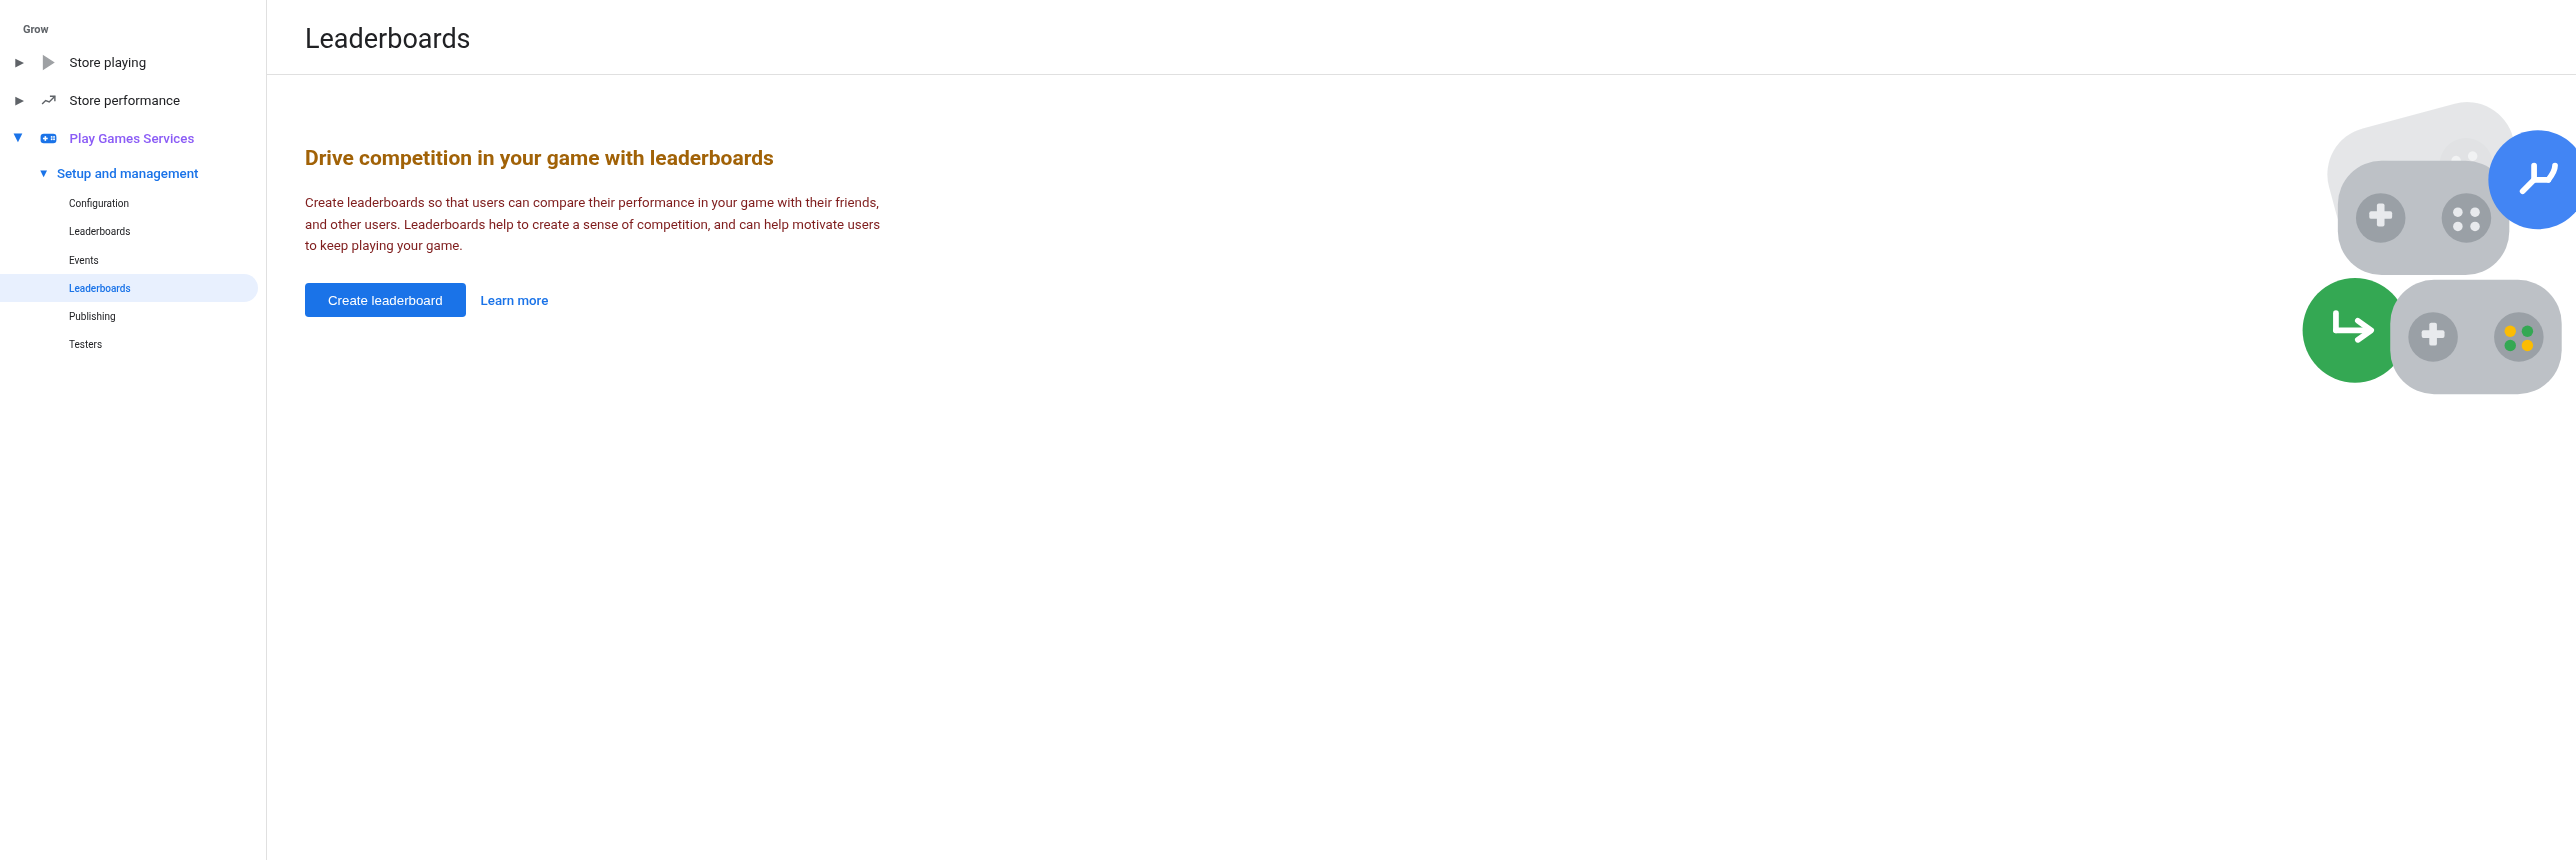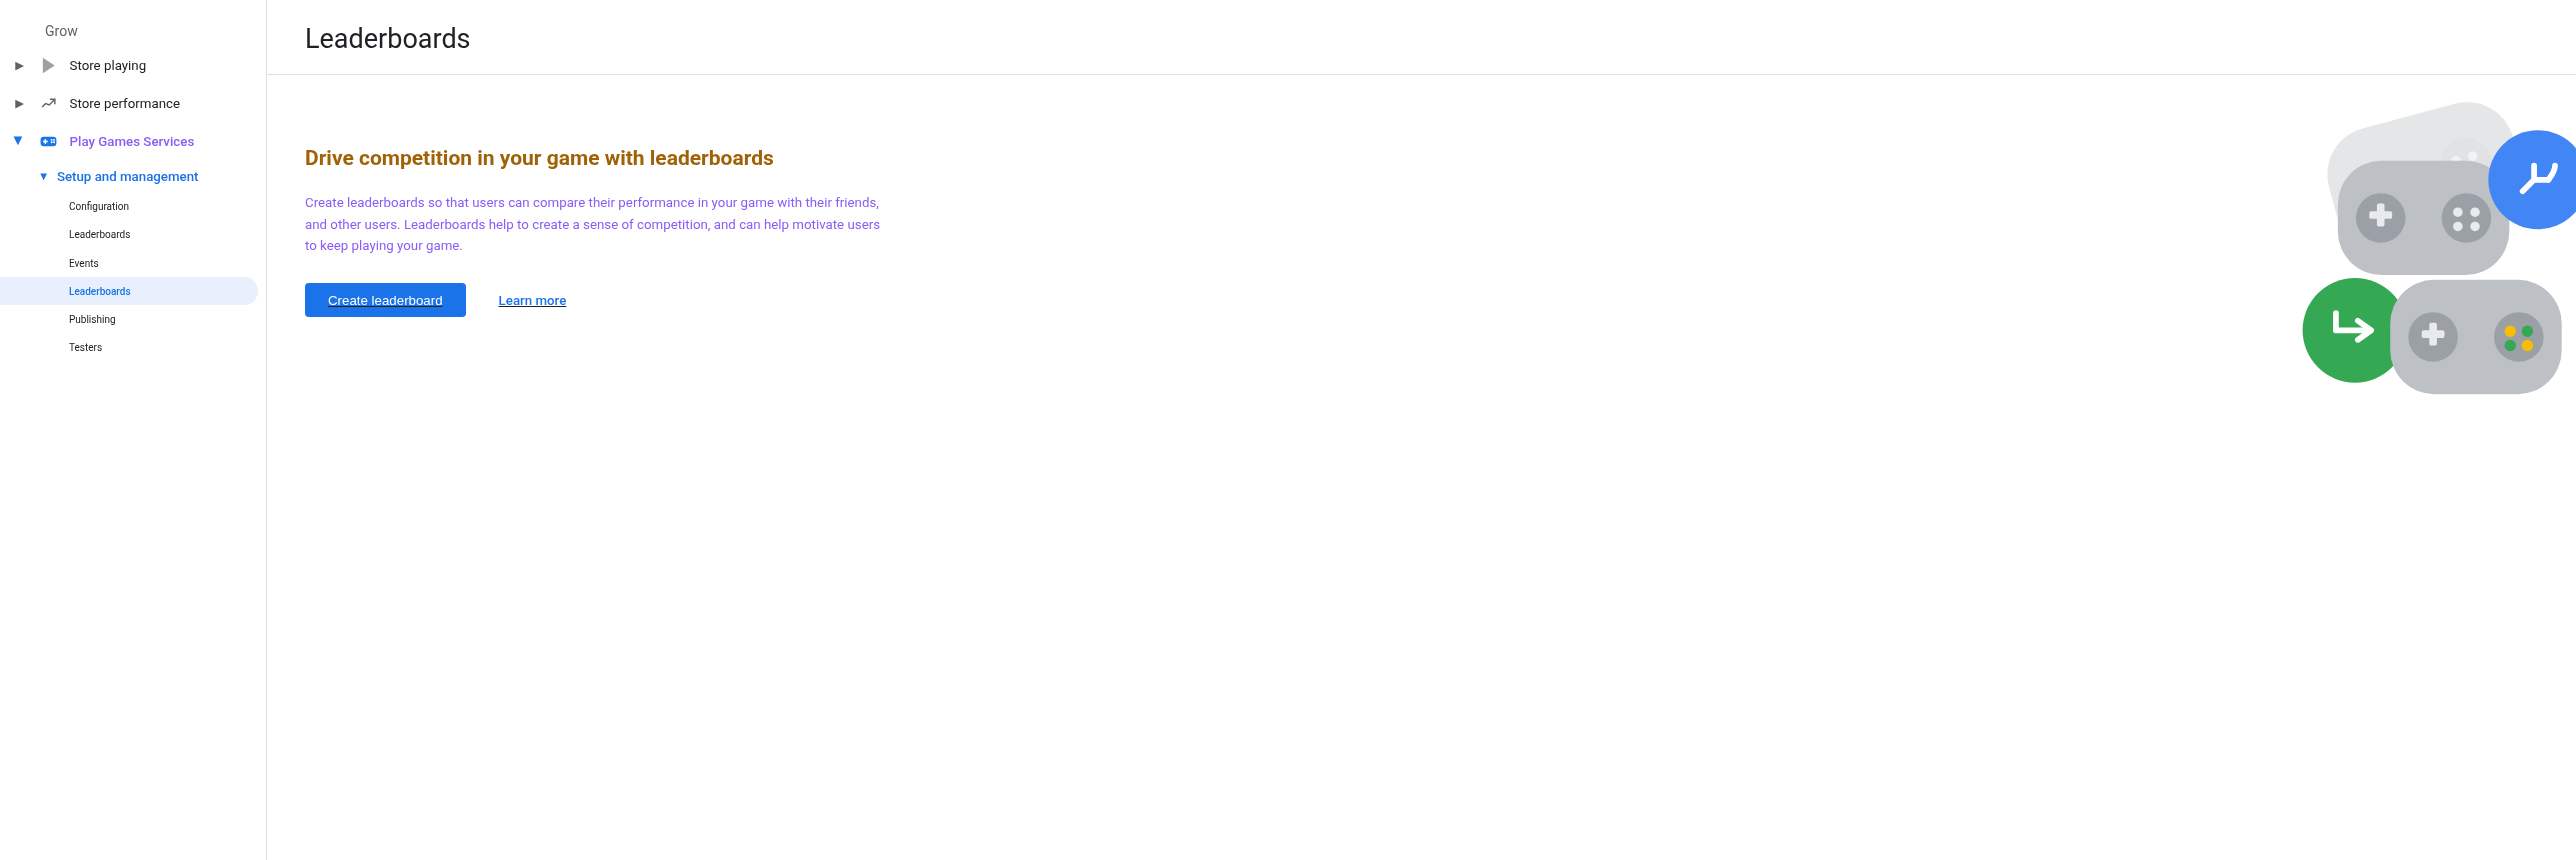--- a/index.html
+++ b/index.html
@@ -17,25 +17,24 @@
     .sidebar {
       width: 267px;
       min-width: 267px;
       background: #fff;
       padding: 15.2px 0;
       border-right: 1px solid #e0e0e0;
       overflow-y: auto;
     }
 
     .sidebar-section-label {
-      font-size: 14px;
-      font-weight: 400;
+      font-size: 11px;
+      font-weight: 700;
       color: #5f6368;
       padding: 7.6px 15.2px 7.6px 23px;
-      margin-left: 22px;
     }
 
     .sidebar-item {
       display: flex;
       align-items: center;
       padding: 9.5px 15.2px;
       cursor: pointer;
       border-radius: 0 23px 23px 0;
       margin-right: 7.6px;
       color: #202124;
@@ -122,30 +121,29 @@
     .content-heading {
       font-size: 21px;
       font-weight: 700;
       color: #a16207;
       margin-bottom: 19px;
       line-height: 1.4;
     }
 
     .content-description {
       font-size: 13.3px;
-      color: #8b5cf6;
+      color: #7f1d1d;
       line-height: 1.6;
       margin-bottom: 27px;
     }
 
     .actions {
       display: flex;
       align-items: center;
-      gap: 33px;
-      text-decoration: underline;
+      gap: 15px;
     }
 
     .btn-primary {
       background: #1a73e8;
       color: #fff;
       border: none;
       border-radius: 3.8px;
       padding: 9.5px 23px;
       font-size: 13.3px;
       font-weight: 500;

